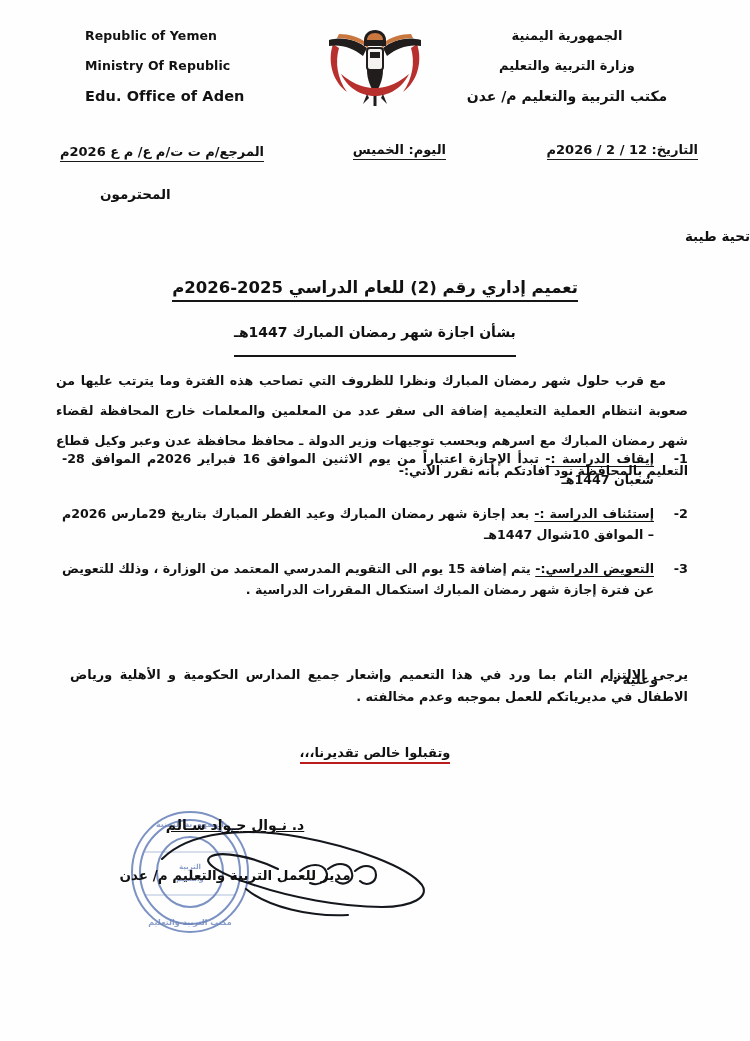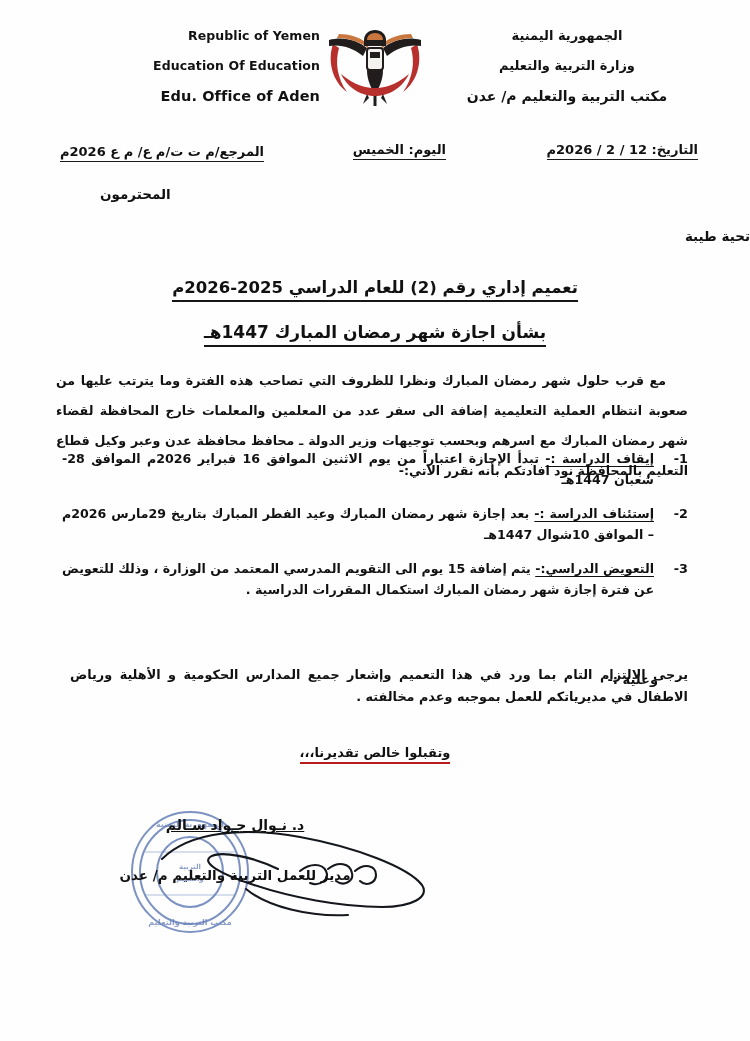--- a/index.html
+++ b/index.html
@@ -25,24 +25,24 @@
   }
 
   
   .header {
     position: relative;
     height: 125px;
     padding-top: 26px;
   }
   .hdr-en {
     position: absolute;
-    left: 70px;
+    left: 85px;
     top: 28px;
     width: 250px;
-    text-align: right;
+    text-align: left;
     direction: ltr;
   }
   .hdr-en div {
     font-weight: bold;
     font-size: 12.5px;
     color: #121212;
     letter-spacing: 0.1px;
     margin-bottom: 15px;
   }
   .hdr-en .line3 {
@@ -138,23 +138,23 @@
     padding-bottom: 3px;
   }
   .doc-subject {
     position: absolute;
     top: 322px;
     width: 100%;
     text-align: center;
   }
   .doc-subject span {
     font-weight: bold;
-    font-size: 17px;
+    font-size: 14px;
     border-bottom: 2.8px solid #161616;
-    padding-bottom: 3px;
+    padding-bottom: 15px;
   }
 
   
   .body-para {
     position: absolute;
     top: 366px;
     right: 62px;
     left: 56px;
     font-weight: bold;
     font-size: 12.6px;
@@ -270,21 +270,21 @@
 </style>
 </head>
 <body>
 
 <div class="page">
 
   <div class="header">
 
     <div class="hdr-en">
       <div>Republic of Yemen</div>
-      <div>Education Of Education</div>
+      <div>Ministry Of Republic</div>
       <div class="line3">Edu. Office of Aden</div>
     </div>
 
     <div class="emblem">
       <svg viewBox="0 0 104 92" width="104" height="92" aria-hidden="true">
 
         <path d="M10 28 C4 46 10 66 24 76 C14 62 12 46 16 32 Z" fill="#b8302e"></path>
         <path d="M94 28 C100 46 94 66 80 76 C90 62 92 46 88 32 Z" fill="#b8302e"></path>
 
         <path d="M6 24 C20 20 34 24 44 32 L40 40 C30 32 18 28 6 30 Z" fill="#201d1c"></path>

